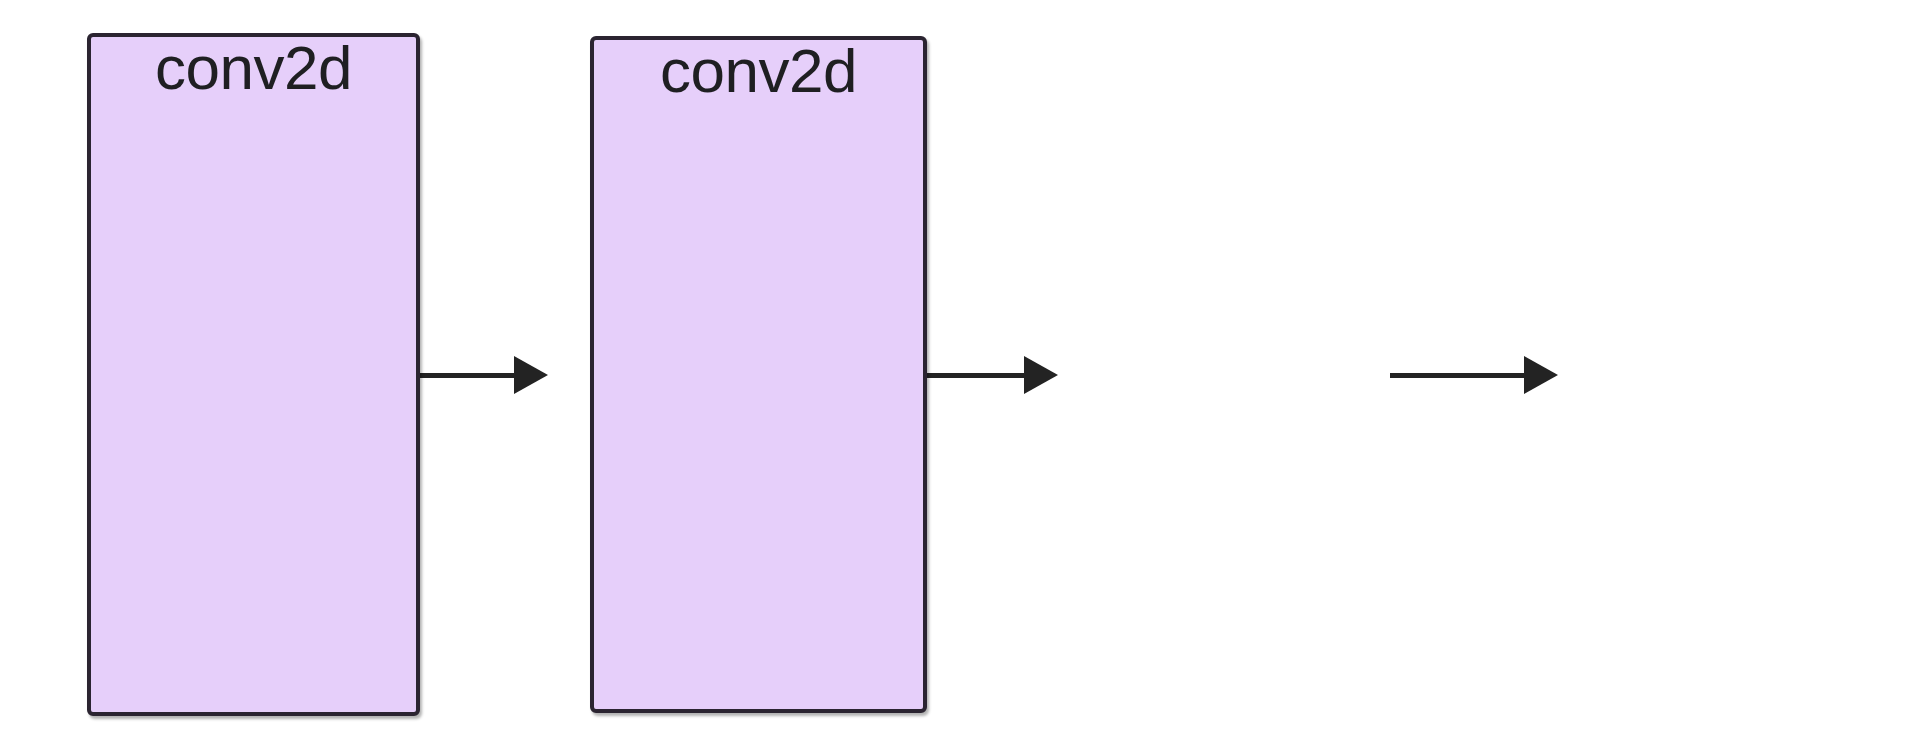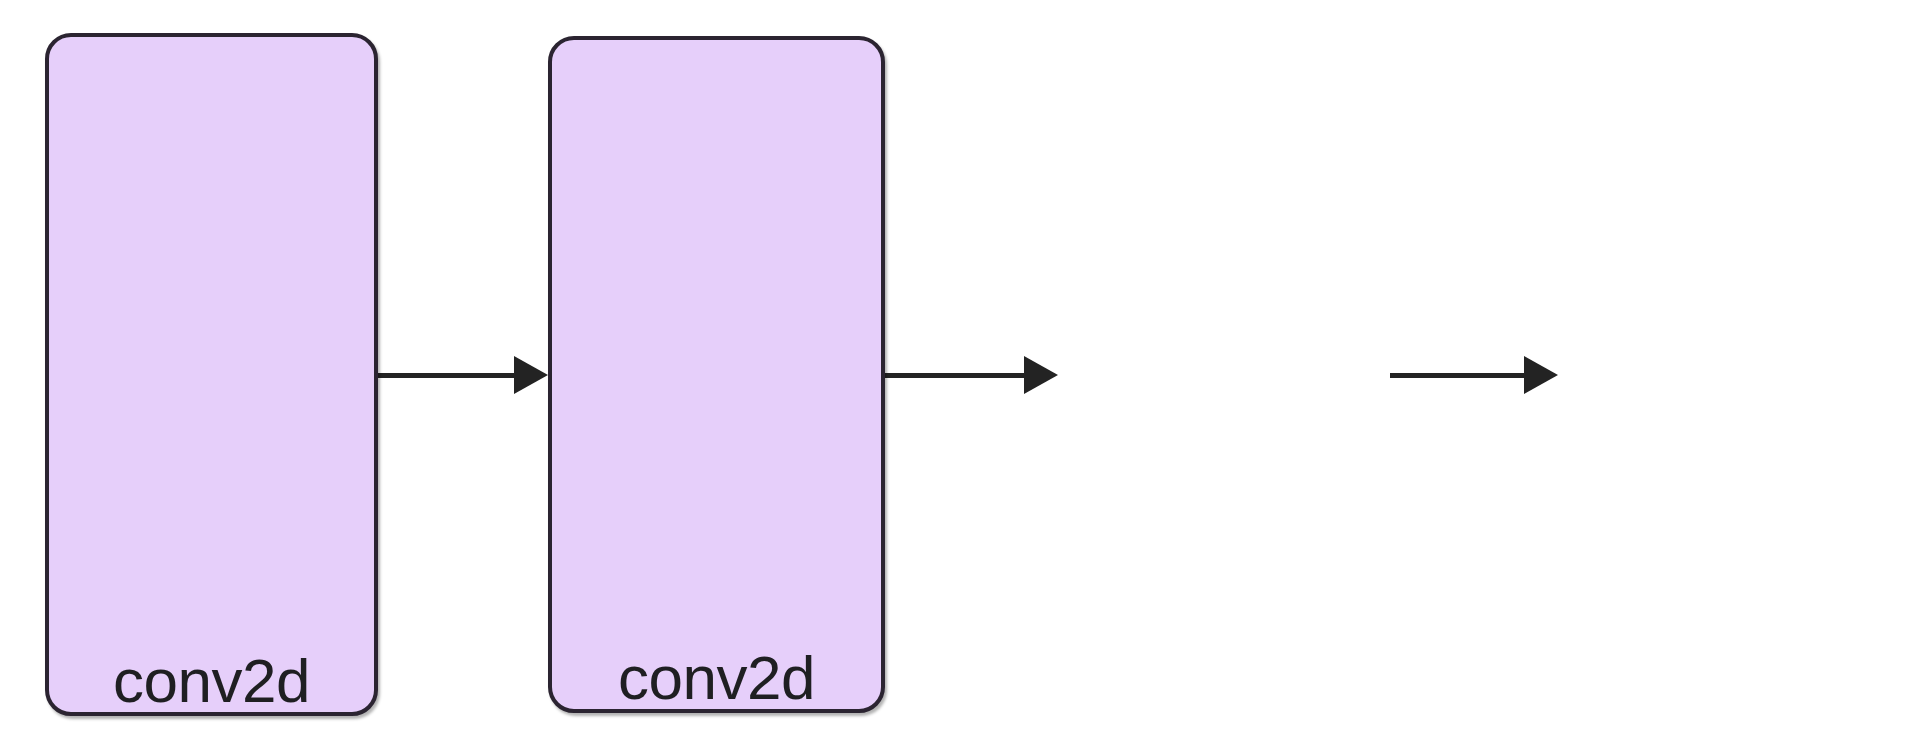--- a/index.html
+++ b/index.html
@@ -16,25 +16,26 @@
     width: 1925px;
     height: 751px;
     background: #ffffff;
     overflow: hidden;
   }
   .node {
     position: absolute;
     box-sizing: border-box;
     border-style: solid;
     border-width: 4px;
-    border-radius: 26px;
+    border-radius: 6px;
     display: flex;
-    align-items: flex-end;
+    align-items: flex-start;
     justify-content: center;
     box-shadow: 2px 3px 3px rgba(0,0,0,0.30);
+    margin-left: 42px;
   }
   .node-label {
     font-family: "Liberation Sans", sans-serif;
     font-size: 62px;
     line-height: 1;
     letter-spacing: -0.5px;
     color: #1f1f22;
     white-space: nowrap;
     user-select: none;
   }

